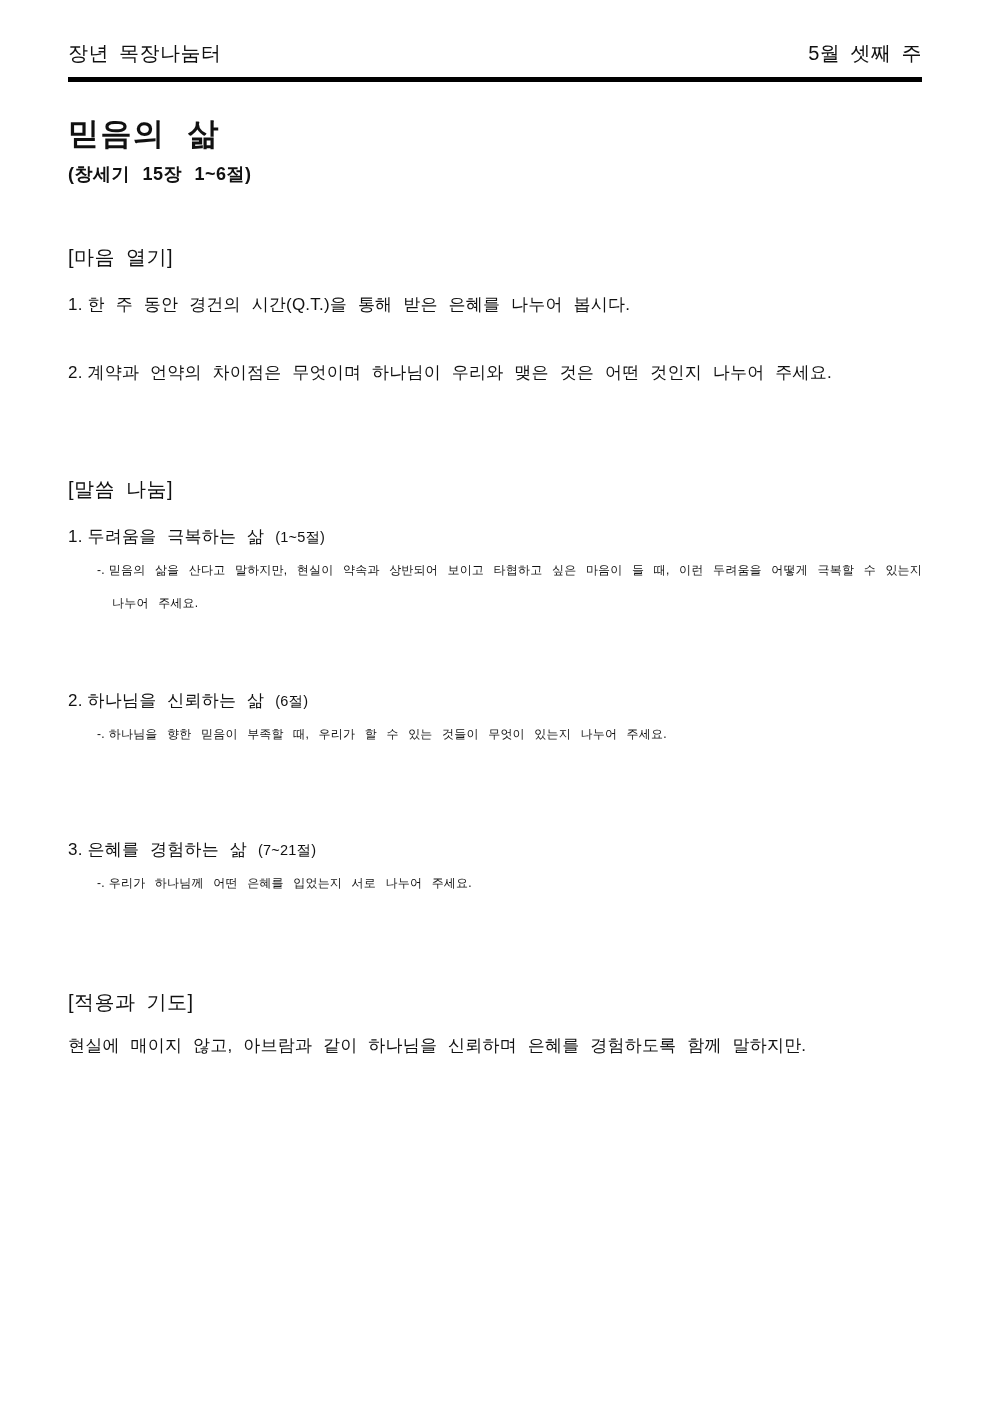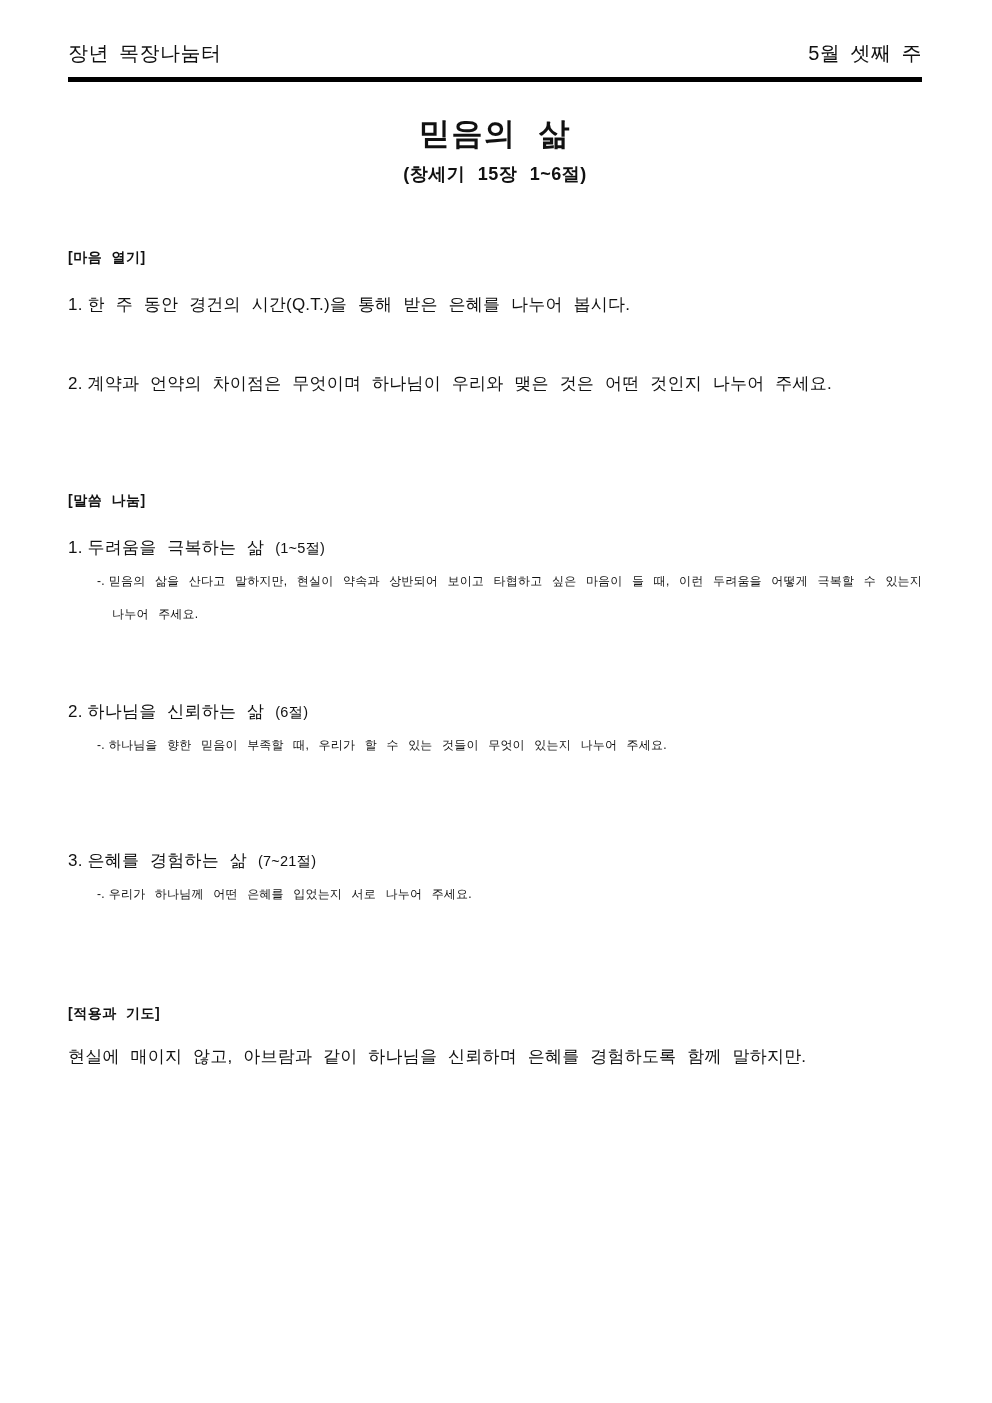--- a/index.html
+++ b/index.html
@@ -23,59 +23,59 @@
     letter-spacing: 0.5px;
     word-spacing: 4px;
   }
   .header-rule {
     margin-top: 10px;
     height: 5px;
     background: #000000;
   }
 
   
-  .title-block { text-align: center; margin-top: 33px; }
+  .title-block { margin-top: 33px; }
   .doc-title {
     font-size: 31px;
     font-weight: 800;
     letter-spacing: 1.5px;
     word-spacing: 12px;
     line-height: 38px;
   }
   .doc-subtitle {
     font-size: 18px;
     font-weight: 700;
     letter-spacing: 0.5px;
     word-spacing: 7px;
     margin-top: 7px;
     line-height: 28px;
   }
 
   
   .section-heading {
-    font-size: 14px;
-    font-weight: 700;
+    font-size: 20px;
+    font-weight: 400;
     letter-spacing: 0.5px;
     word-spacing: 5px;
     line-height: 24px;
   }
   .sec-open  { margin-top: 57px; }
   .sec-word  { margin-top: 88px; }
   .sec-apply { margin-top: 90px; }
 
   .item {
     font-size: 17px;
     line-height: 33px;
     word-spacing: 6px;
     letter-spacing: 0.2px;
     padding-left: 22px;
     text-indent: -22px;
   }
   .item-first   { margin-top: 19px; }
-  .item-gap     { margin-top: 46px; }
+  .item-gap     { margin-top: 35px; }
   .item-gap-lg  { margin-top: 64px; }
   .item-gap-xl  { margin-top: 82px; }
   .item-number  { display: inline; margin-right: 5px; }
   .item-ref     { font-size: 14.5px; text-align: center; }
 
   .sub-item {
     font-size: 12px;
     line-height: 33px;
     word-spacing: 6px;
     letter-spacing: 0.2px;

